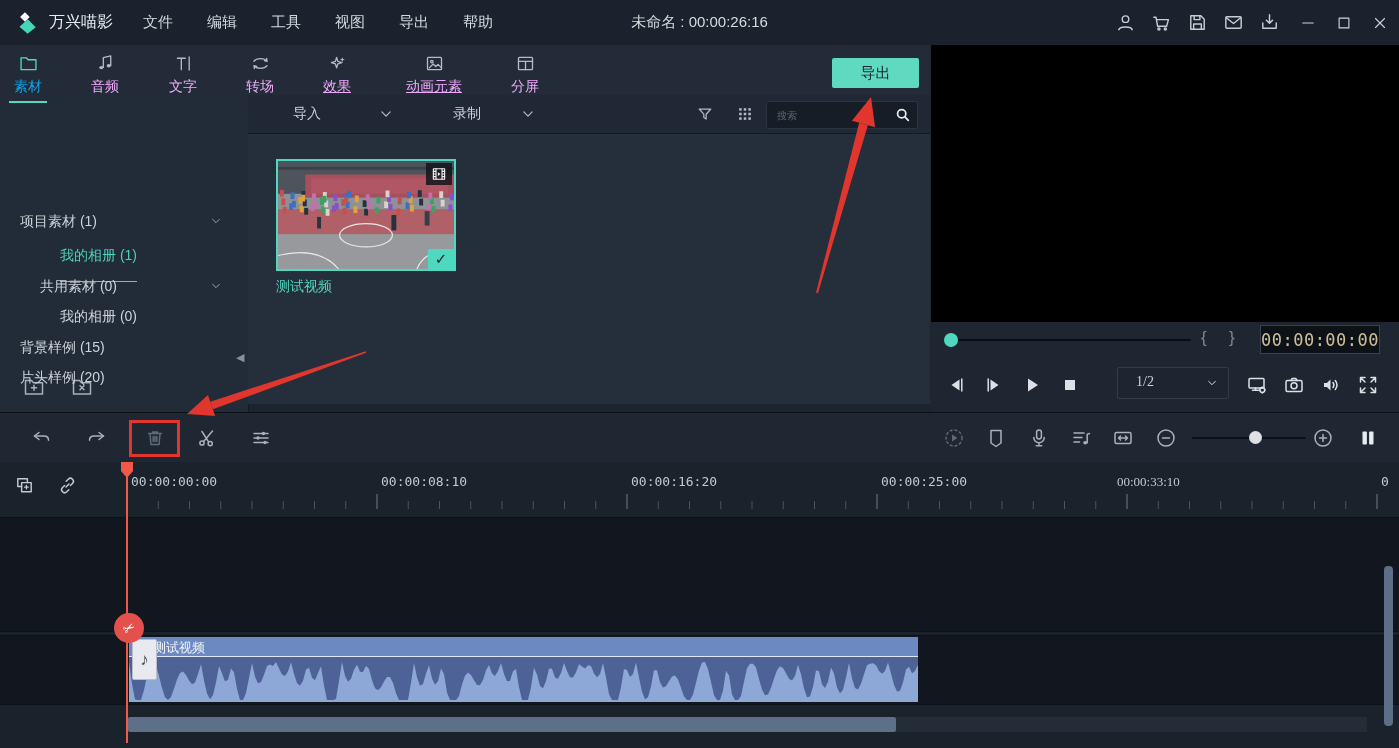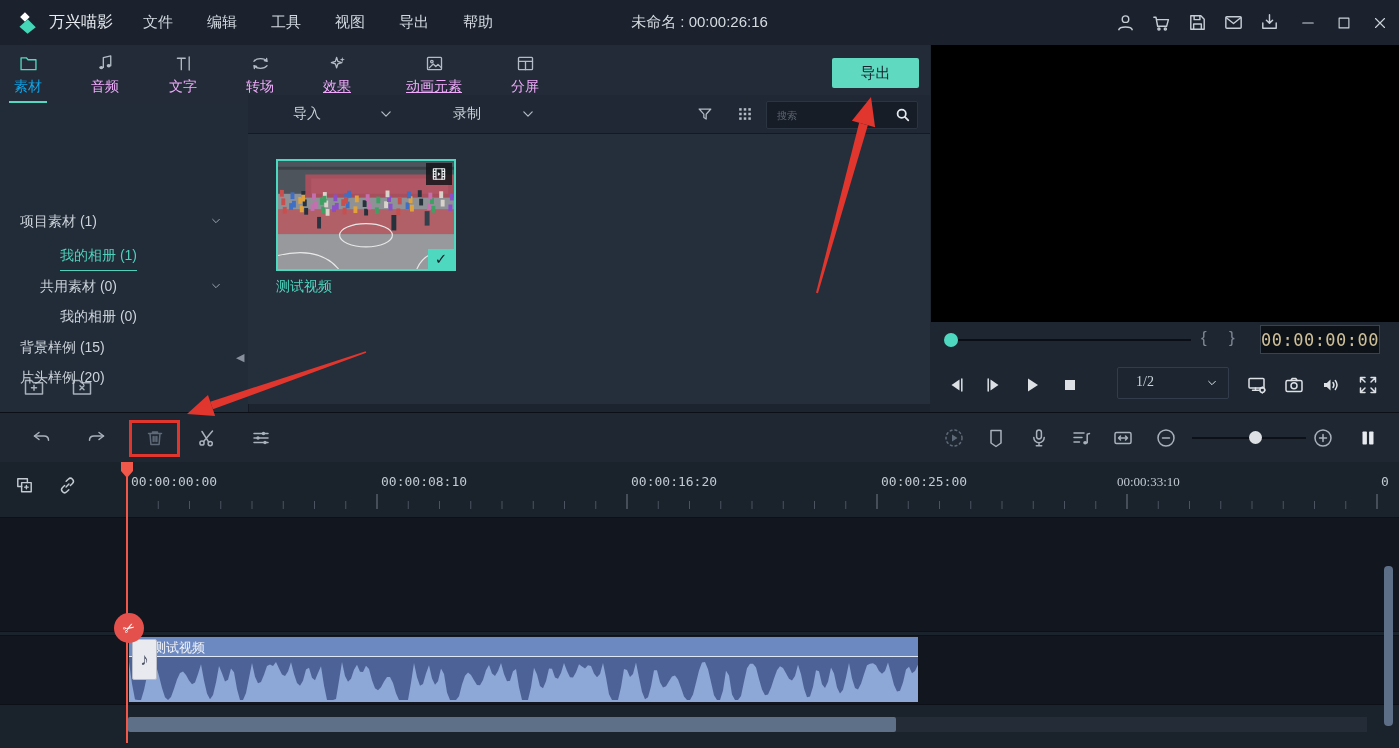--- a/index.html
+++ b/index.html
@@ -26,21 +26,21 @@
   .tab{position:absolute;top:8px;display:flex;flex-direction:column;align-items:center;gap:4px;color:#f0abfc;}
   .tab .ic{width:21px;height:21px;}
   .tab .tlabel{font-size:14px;}
   .tab.active{color:#0ea5e9;}
   .tab.active .ic{color:#56d8c0;}
   .tab.active::after{content:"";position:absolute;left:50%;transform:translateX(-50%);bottom:-7px;width:38px;height:2px;background:#56d8c0;}
   #export-btn{position:absolute;left:832px;top:13px;width:87px;height:30px;background:#5fd9c0;color:#17232e;font-size:15px;border:none;border-radius:2px;display:flex;align-items:center;justify-content:center;}
   
   #sidebar{position:absolute;left:0;top:103px;width:248px;height:309px;background:#222b38;border-right:1px solid #141a24;}
   .side-item{position:absolute;white-space:nowrap;font-size:14px;color:#ccd3da;}
-  .side-item.active{color:#4fd0ba;border-bottom:1px solid #4fd0ba;padding-bottom:5px;}
+  .side-item.active{color:#4fd0ba;border-bottom:1px solid #4fd0ba;padding-bottom:16px;}
   .side-chev{position:absolute;width:16px;height:16px;color:#9aa3ae;}
   #side-collapse{position:absolute;left:236px;top:248px;color:#87909c;font-size:11px;}
   #side-foot .ic{position:absolute;width:24px;height:24px;color:#a7b0ba;}
   
   #media{position:absolute;left:248px;top:95px;width:682px;height:309px;background:#252e3b;}
   #media-toolbar{position:absolute;left:0;top:0;width:682px;height:38px;background:#1f2834;border-bottom:1px solid #141a23;}
   #media-toolbar .lbl{position:absolute;top:10px;font-size:14px;color:#ccd3da;}
   #media-toolbar .ic{position:absolute;top:9px;width:20px;height:20px;}
   #searchbox{position:absolute;left:518px;top:6px;width:150px;height:26px;background:#161d27;border:1px solid #2b3542;border-radius:2px;}
   #searchbox input{position:absolute;left:8px;top:1px;width:110px;height:22px;background:transparent;border:none;outline:none;color:#aeb6bf;font-size:10px;font-family:inherit;}

